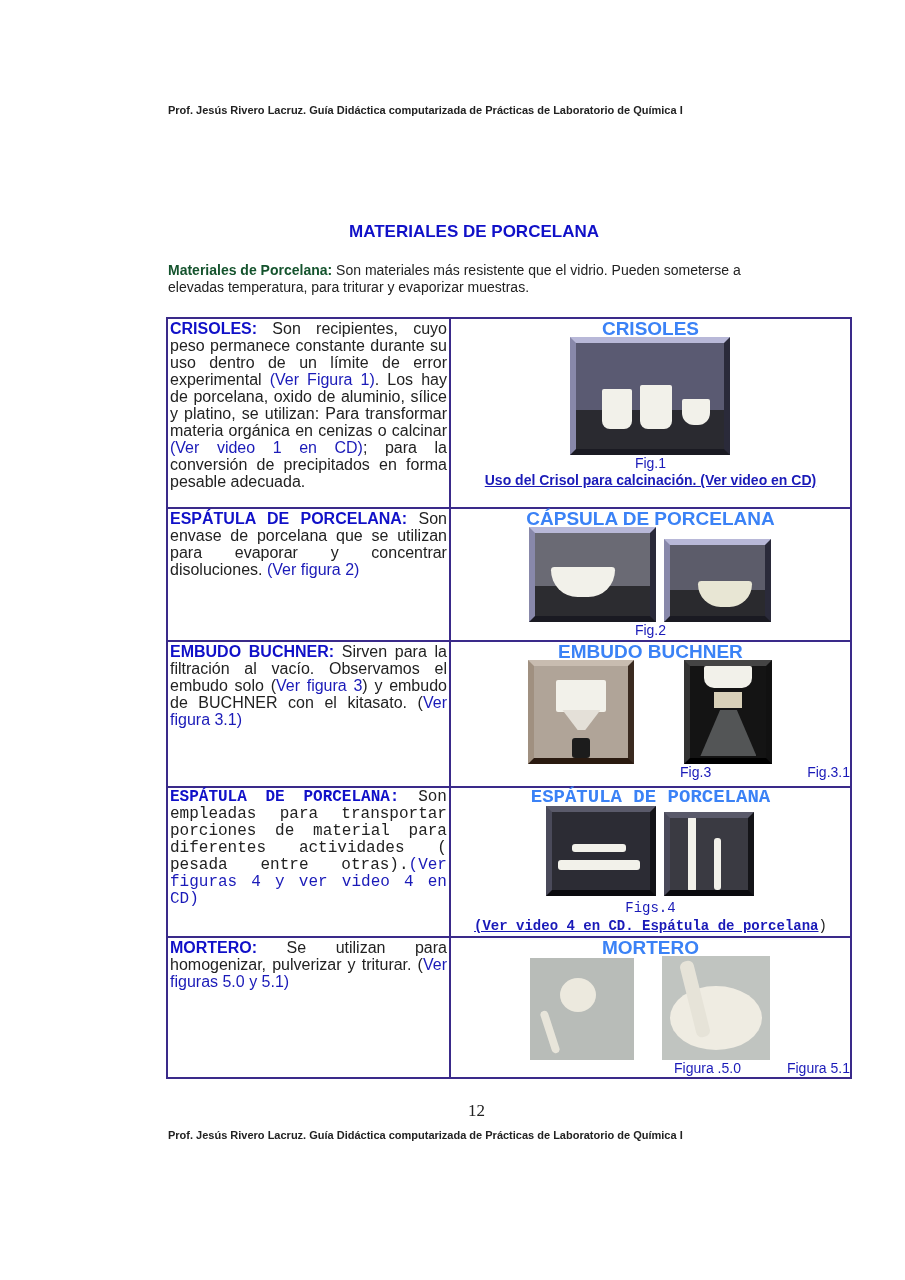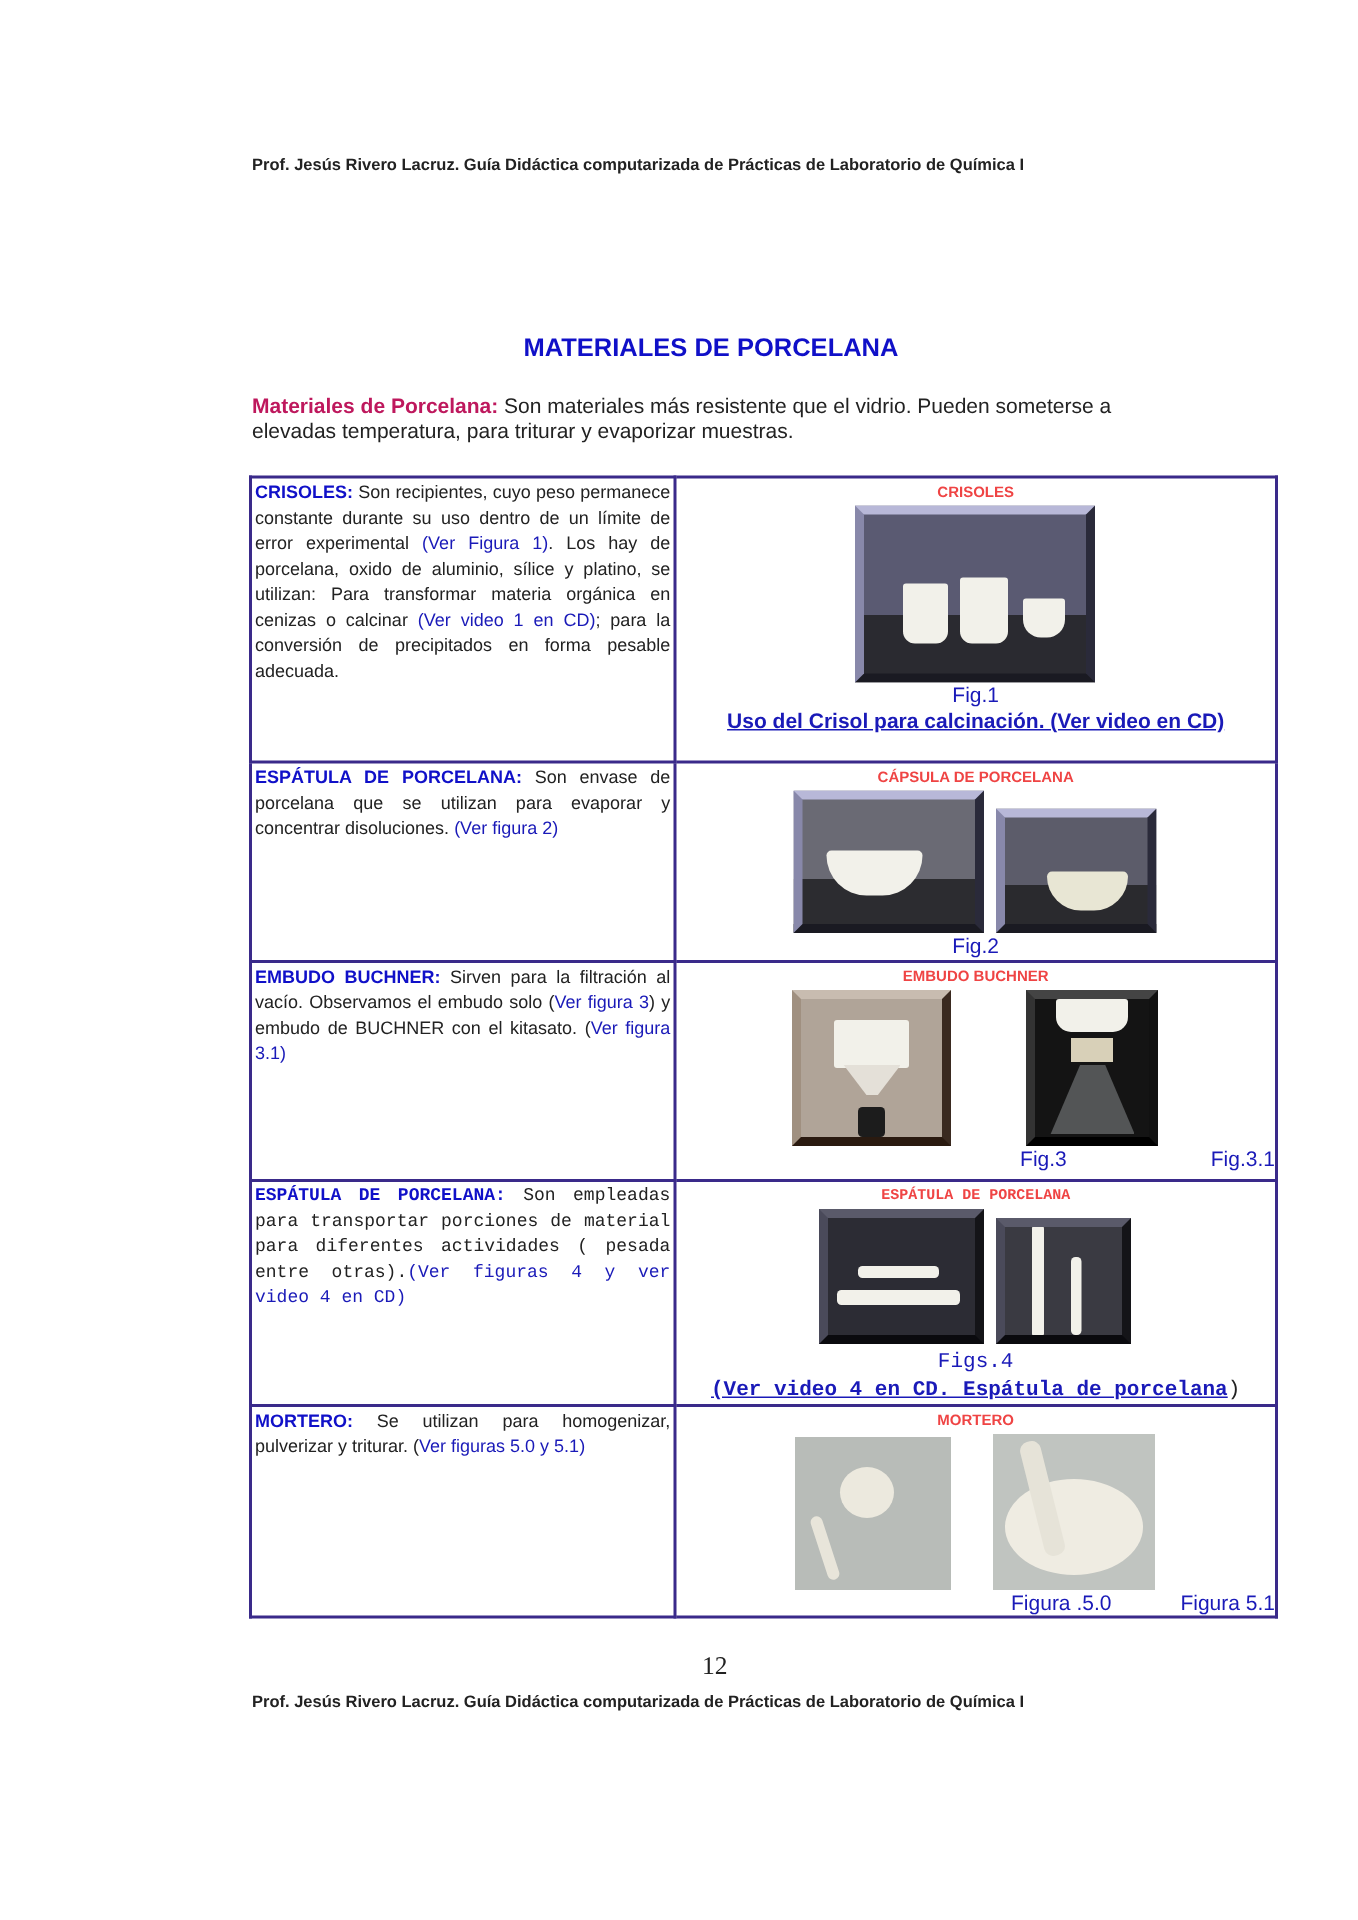--- a/index.html
+++ b/index.html
@@ -13,37 +13,37 @@
   .running-footer { top: 1129px; }
 
   .page-title {
     position: absolute; top: 222px; left: 0; width: 948px; text-align: center;
     font-size: 17px; font-weight: bold; color: #1010c8;
   }
   .intro {
     position: absolute; top: 262px; left: 168px; width: 620px;
     font-size: 14px; line-height: 17px; color: #222;
   }
-  .intro .lead { color: #be185d; font-weight: bold; }
+  .intro .lead { color: #14532d; font-weight: bold; }
 
   .mat-table {
     position: absolute; top: 317px; left: 166px; width: 686px;
     border-collapse: collapse; border: 2px solid #3a2a8a;
   }
   .mat-table td { border: 2px solid #3a2a8a; vertical-align: top; }
   .mat-table td.desc {
     width: 284px; padding: 1px 2px 0 2px;
-    font-size: 12px; line-height: 17px; text-align: justify; color: #222; margin-top: 16px;
+    font-size: 16px; line-height: 17px; text-align: justify; color: #222; margin-top: 16px;
   }
   .mat-table td.fig {
     width: 402px; text-align: center; padding-top: 1px;
   }
   .term { color: #1010c8; font-weight: bold; }
   .ref { color: #1a1ab8; }
-  .fig-title { font-size: 10px; font-weight: bold; color: #ef4444; line-height: 17px; }
+  .fig-title { font-size: 19px; font-weight: bold; color: #3b82f6; line-height: 17px; }
   .caption { font-size: 14px; color: #1a1ab8; line-height: 17px; }
   .video-link { font-size: 14px; font-weight: bold; color: #1a1ab8; text-decoration: underline; line-height: 17px; }
   .paren { font-size: 14px; color: #222; }
 
   .photos { display: flex; justify-content: center; align-items: flex-end; gap: 8px; }
   .photo { position: relative; display: inline-block; overflow: hidden; }
   .photo .bg-top { position: absolute; left: 0; right: 0; top: 0; height: 62%; }
   .photo .bg-bot { position: absolute; left: 0; right: 0; bottom: 0; height: 38%; }
   .photo .edge { position: absolute; inset: 0; border-top: 6px solid #b8b8d8; border-left: 6px solid #8888aa; border-right: 6px solid #2a2a3a; border-bottom: 6px solid #1a1a22; }
   .obj { position: absolute; background: #f2f1ea; }

